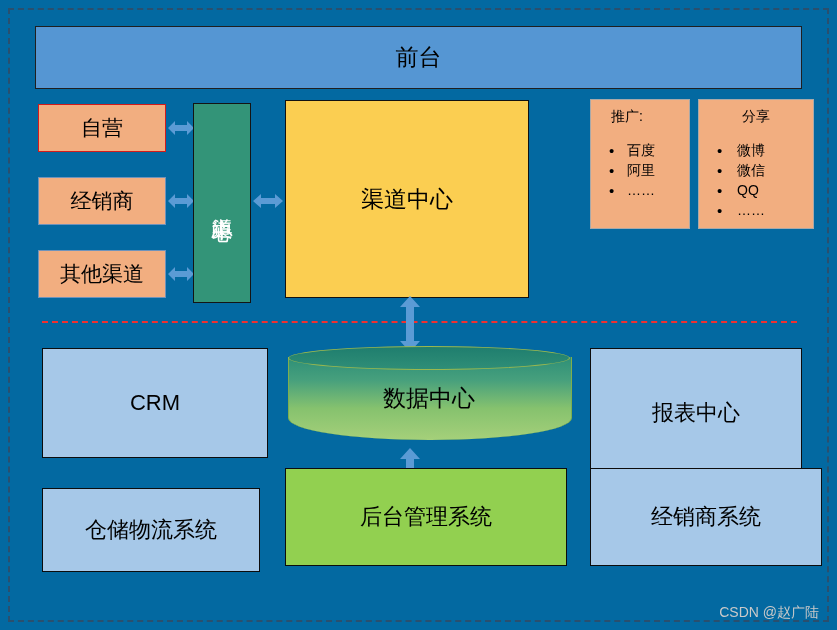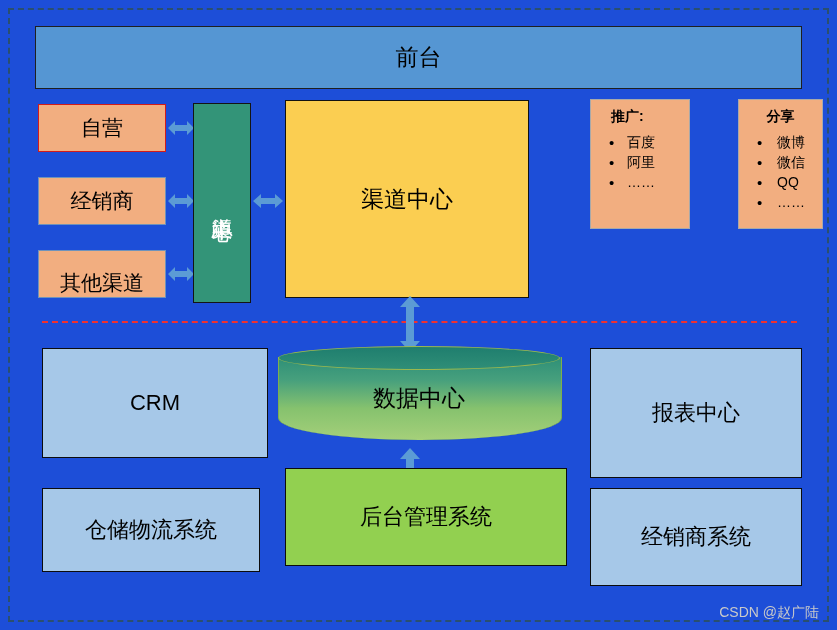--- a/index.html
+++ b/index.html
@@ -7,21 +7,21 @@
     padding: 0;
     background: #ffffff;
   }
   body {
     font-family: "Liberation Sans", "DejaVu Sans", sans-serif;
   }
   #canvas {
     position: relative;
     width: 837px;
     height: 630px;
-    background: #1d4ed8;
+    background: #0369a1;
     overflow: hidden;
   }
   
   .outer-frame {
     position: absolute;
     left: 8px;
     top: 8px;
     width: 821px;
     height: 614px;
     border: 2px dashed #2a4f6e;
@@ -53,21 +53,21 @@
     font-size: 21px;
     left: 38px;
     width: 128px;
     height: 48px;
   }
   .src-self {
     top: 104px;
     border: 1.5px solid #d31b1b;
   }
   .src-dealer { top: 177px; }
-  .src-other  { top: 250px; align-items: flex-end; }
+  .src-other  { top: 250px; }
 
   
   .channel-center {
     left: 193px;
     top: 103px;
     width: 58px;
     height: 200px;
     background: #339478;
     border: 1.5px solid #141414;
     color: #ffffff;
@@ -93,27 +93,27 @@
   .panel {
     position: absolute;
     box-sizing: border-box;
     background: #F2AE80;
     border: 1.5px solid #a9a9a9;
     top: 99px;
     height: 130px;
     padding: 8px 4px 4px 4px;
   }
   .panel-promo { left: 590px; width: 100px; }
-  .panel-share { left: 738px; width: 85px; }
+  .panel-share { left: 698px; width: 116px; }
   .panel-title {
     font-size: 14px;
-    font-weight: bold;
+    font-weight: normal;
     text-align: center;
     color: #000;
-    margin-bottom: 7px;
+    margin-bottom: 15px;
   }
   .panel-promo .panel-title { text-align: left; padding-left: 16px; }
   .panel ul {
     list-style: none;
     margin: 0;
     padding: 0 0 0 14px;
   }
   .panel li {
     font-size: 14px;
     color: #000;
@@ -154,35 +154,35 @@
 
   
   .bbox {
     background: #A6C8E8;
     border: 1.5px solid #0c0c0c;
     font-size: 22px;
   }
   .crm         { left: 42px;  top: 348px; width: 226px; height: 110px; }
   .report      { left: 590px; top: 348px; width: 212px; height: 130px; }
   .warehouse   { left: 42px;  top: 488px; width: 218px; height: 84px; }
-  .dealer-sys  { left: 590px; top: 488px; width: 212px; height: 98px; text-align: right; }
+  .dealer-sys  { left: 590px; top: 468px; width: 232px; height: 98px; text-align: right; }
   .admin {
     left: 285px;
     top: 468px;
     width: 282px;
     height: 98px;
     background: #92D050;
     border: 1.5px solid #0c0c0c;
     font-size: 22px;
   }
 
   
   .cylinder {
     position: absolute;
-    left: 278px;
+    left: 288px;
     top: 346px;
     width: 252px;
     height: 105px;
   }
   .cyl-body {
     position: absolute;
     left: 0;
     top: 11px;
     width: 282px;
     height: 83px;

